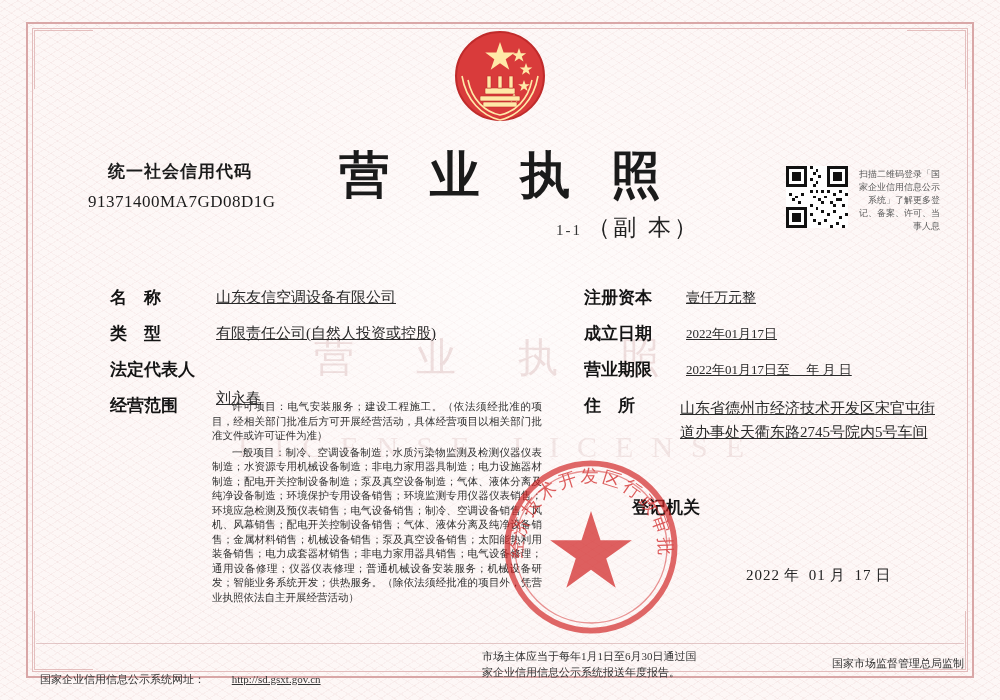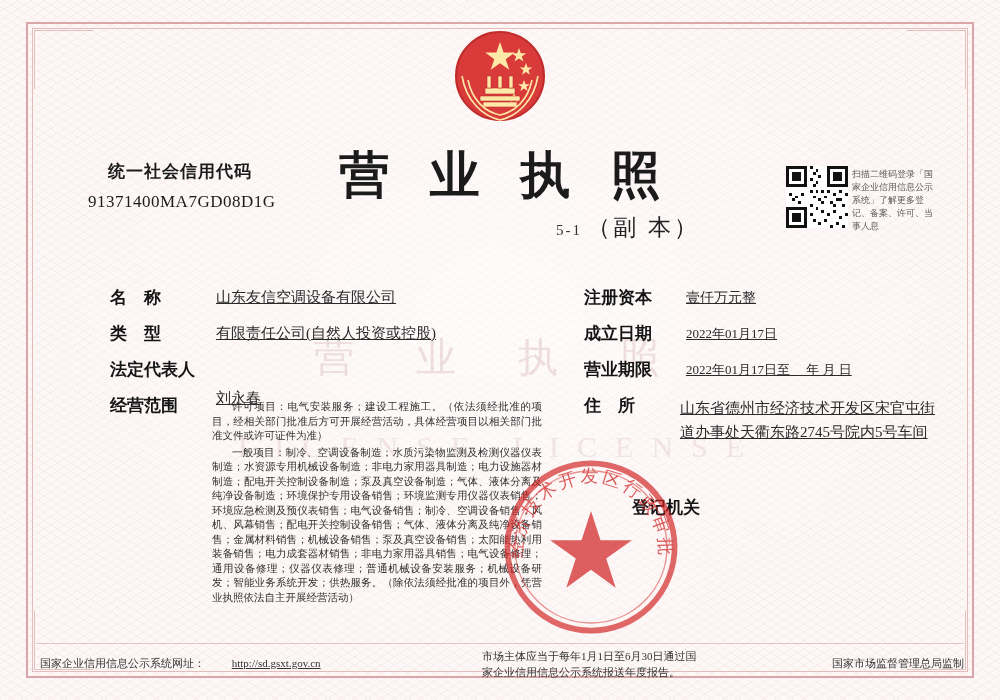--- a/index.html
+++ b/index.html
@@ -83,21 +83,21 @@
     position:absolute;left:88px;top:192px;
     font-family:"Liberation Serif","DejaVu Serif",serif;
     font-size:17px;color:#1b1b1b;letter-spacing:.5px;
   }
 
   
   .qr-wrap{position:absolute;right:152px;top:166px;width:62px;height:62px;background:#fff;}
   .qr-note{
     position:absolute;right:60px;top:168px;width:88px;
     font-family:"Liberation Serif","DejaVu Serif",serif;
-    font-size:9px;line-height:13px;color:#5a5a5a;
+    font-size:9px;line-height:13px;color:#5a5a5a;text-align:right;
   }
 
   
   .field-label{
     position:absolute;
     font-family:"Liberation Serif","DejaVu Serif",serif;
     font-size:17px;font-weight:bold;color:#141414;
     width:110px;text-align:justify;
   }
   .field-value{
@@ -147,21 +147,21 @@
     position:absolute;left:496px;top:452px;width:190px;height:190px;
     opacity:.78;pointer-events:none;
   }
 
   
   .footer{
     position:absolute;left:30px;right:30px;bottom:14px;height:40px;
     font-family:"Liberation Serif","DejaVu Serif",serif;
     font-size:11px;color:#333;
   }
-  .f-left{position:absolute;left:10px;top:10px;}
+  .f-left{position:absolute;left:10px;top:26px;}
   .f-left .url{margin-left:24px;text-decoration:underline;}
   .f-center{position:absolute;left:452px;top:2px;width:330px;line-height:16px;text-align:left;}
   .f-right{position:absolute;right:6px;top:10px;}
   .sep-line{
     position:absolute;left:36px;right:36px;bottom:56px;height:1px;
     background:rgba(205,160,160,.55);
   }
 </style>
 </head>
 <body>
@@ -197,21 +197,21 @@
       <rect x="43" y="84" width="34" height="5" rx="1"></rect>
     </g>
     <g stroke="#ffe9a8" stroke-width="1.6" fill="none">
       <path d="M22 58 C 26 82, 42 98, 60 102 C 78 98, 94 82, 98 58"></path>
       <path d="M28 62 C 32 82, 45 94, 60 97 C 75 94, 88 82, 92 62"></path>
     </g>
   </svg>
 
   <div class="title">营 业 执 照</div>
   <div class="subtitle">（副  本）</div>
-  <div class="copyno">5-1</div>
+  <div class="copyno">1-1</div>
 
   <div class="code-label">统一社会信用代码</div>
   <div class="code-value">91371400MA7GD08D1G</div>
 
   <svg class="qr-wrap" viewBox="0 0 21 21" shape-rendering="crispEdges">
     <rect width="21" height="21" fill="#fff"></rect>
     <g fill="#111">
       <rect x="0" y="0" width="7" height="1"></rect>
         <rect x="0" y="6" width="7" height="1"></rect>
       <rect x="0" y="0" width="1" height="7"></rect>
@@ -319,20 +319,25 @@
   <svg class="seal" viewBox="0 0 200 200">
     <circle cx="100" cy="100" r="88" fill="none" stroke="#d01f1f" stroke-width="6" opacity=".85"></circle>
     <circle cx="100" cy="100" r="80" fill="none" stroke="#d01f1f" stroke-width="1.5" opacity=".6"></circle>
     <polygon fill="#d01f1f" opacity=".9" points="100,62 110,93 143,93 116,112 126,143 100,124 74,143 84,112 57,93 90,93"></polygon>
     <path id="sealcurve" d="M 28 104 A 72 72 0 0 1 172 104" fill="none"></path>
     <text font-family="'Liberation Serif','DejaVu Serif',serif" font-size="19" fill="#d01f1f" letter-spacing="3" opacity=".92">
       <textPath href="#sealcurve" startOffset="50%" text-anchor="middle">德州市经济技术开发区行政审批服务局</textPath>
     </text>
   </svg>
 
+  <div class="issue-date">
+    <span>2022</span><span>年</span>
+    <span>01</span><span>月</span>
+    <span>17</span><span>日</span>
+  </div>
 
   <div class="sep-line"></div>
 
   <div class="footer">
     <div class="f-left">
       <span>国家企业信用信息公示系统网址：</span>
       <span class="url">http://sd.gsxt.gov.cn</span>
     </div>
     <div class="f-center">
       <div>市场主体应当于每年1月1日至6月30日通过国</div>

